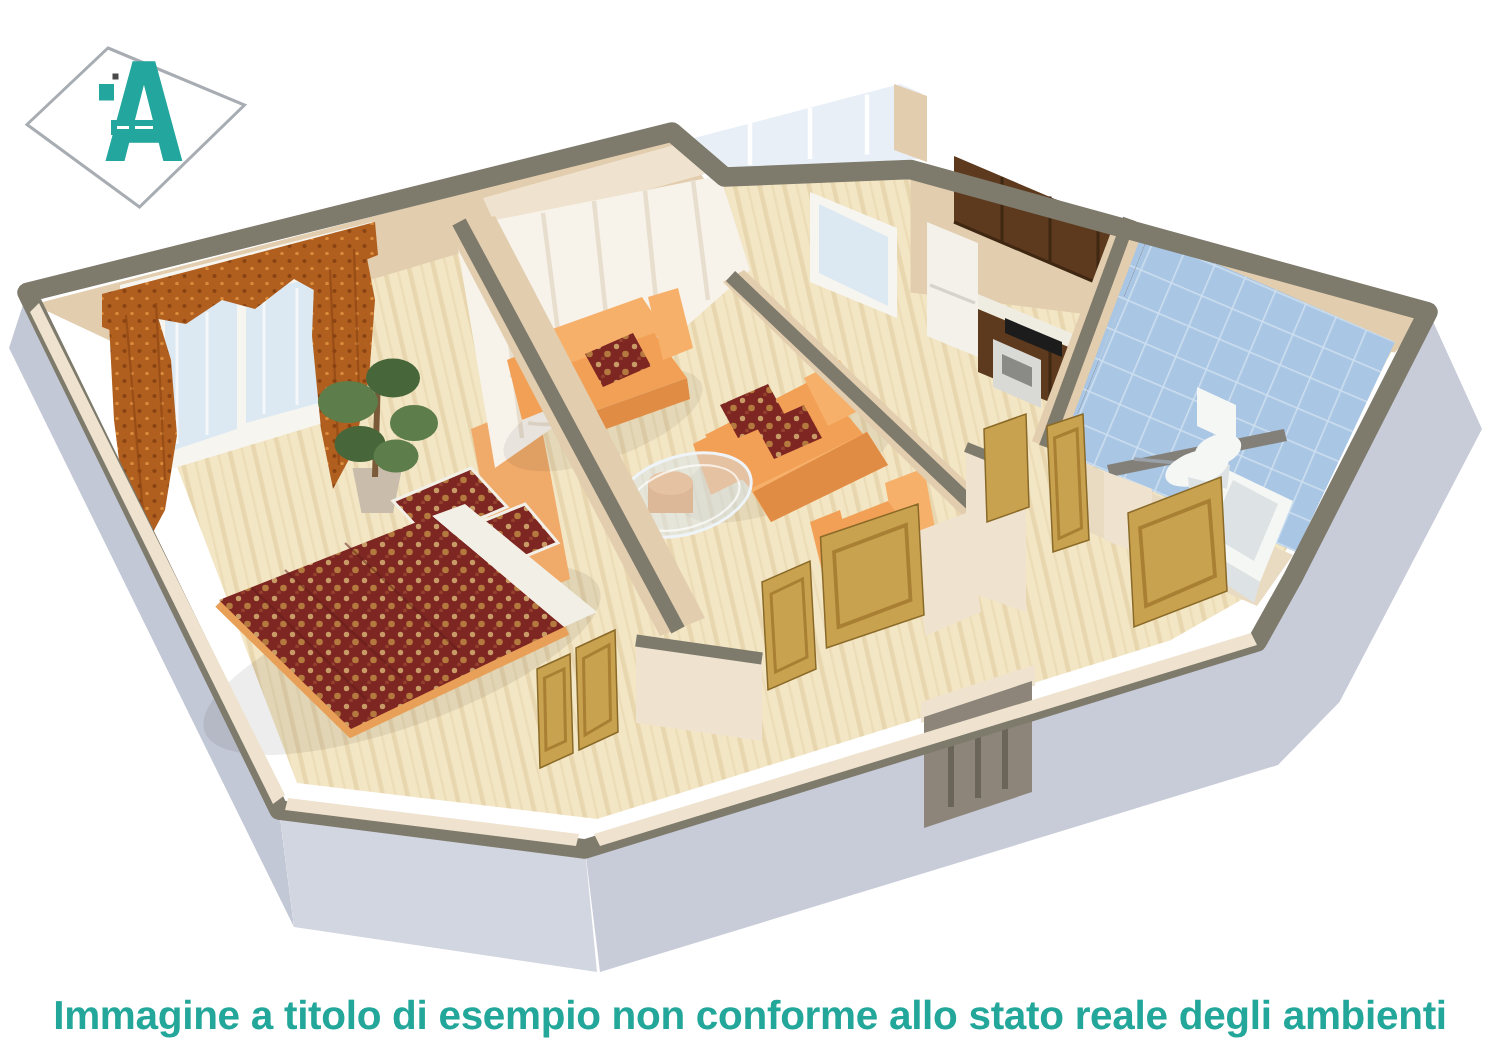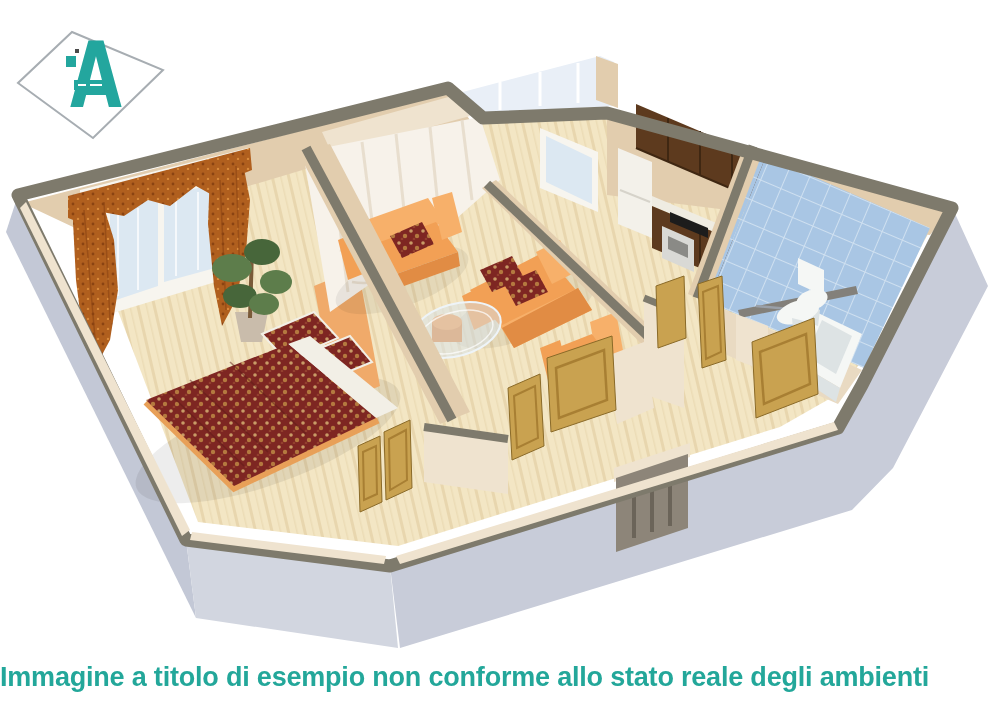--- a/index.html
+++ b/index.html
@@ -1,19 +1,19 @@
 <!DOCTYPE html>
 <html><head>
 <meta charset="utf-8">
 <style>
   html,body{margin:0;padding:0;background:#ffffff;}
   .stage{position:relative;width:1000px;height:707px;background:#ffffff;overflow:hidden;
          font-family:"Liberation Sans", sans-serif;}
   .plan-svg{position:absolute;left:0;top:0;}
-  .caption{position:absolute;left:0;bottom:14px;width:100%;
+  .caption{position:absolute;left:0;bottom:14px;width:100%;text-align:center;
            font-weight:bold;font-size:27px;letter-spacing:-0.2px;color:#23a79a;
            font-family:"Liberation Sans", sans-serif;}
 </style>
 </head>
 <body>
 
 <div class="stage">
 
 <svg class="plan-svg" width="1000" height="707" viewBox="0 0 1000 707">
   <defs>

